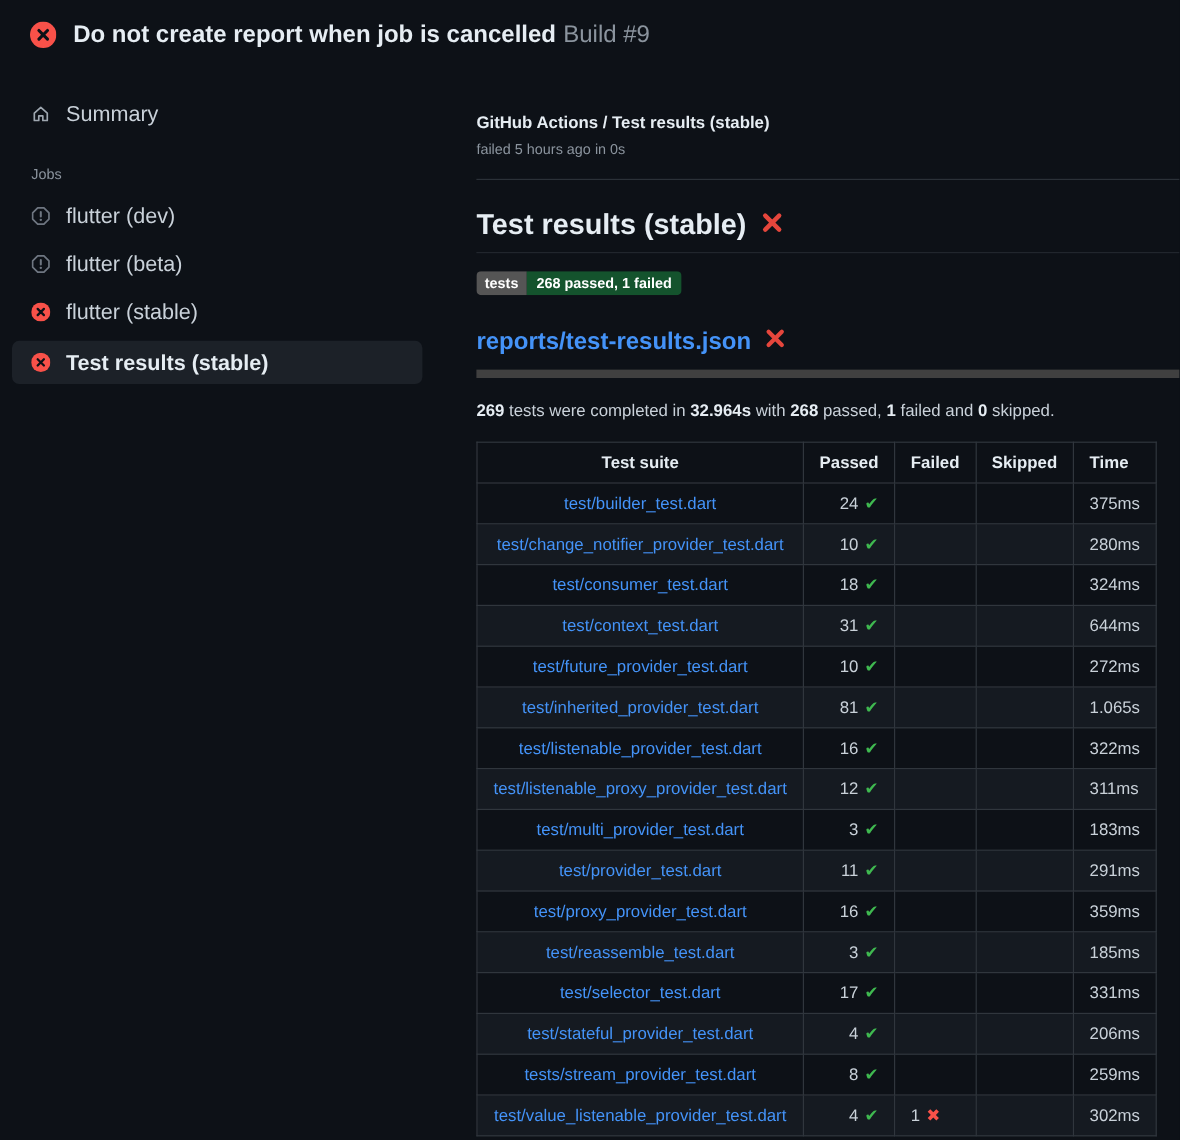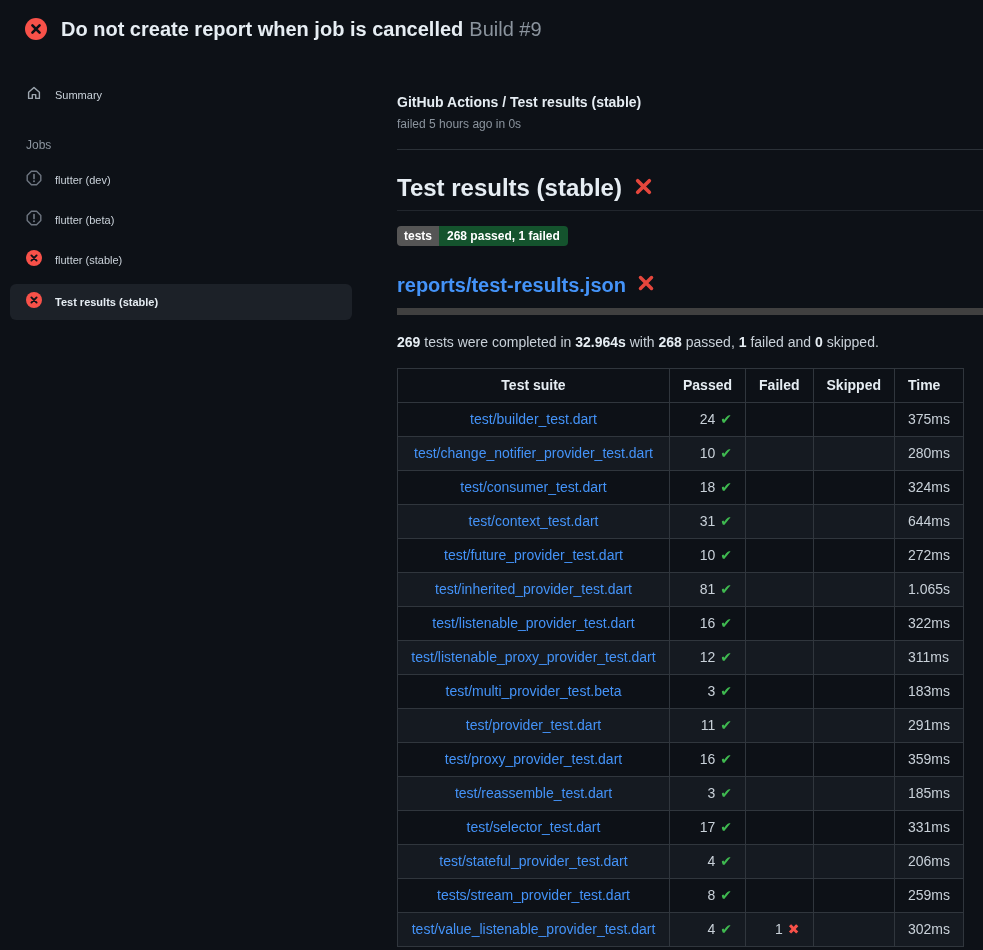--- a/index.html
+++ b/index.html
@@ -12,23 +12,23 @@
   }
   
   .run-header { display:flex; align-items:center; gap:14px; padding:16px 24px 13px 25px; }
   .run-title { font-size:20px; font-weight:700; color:#e6edf3; line-height:26px; }
   .run-build { color:#8b949e; font-weight:400; margin-left:6px; }
   .status-circle { flex:0 0 auto; display:inline-flex; }
   
   .layout { display:flex; align-items:flex-start; }
   .sidebar { width:372px; flex:0 0 372px; padding:24px 20px 0 10px; }
   .side-item {
-    display:flex; align-items:flex-start; gap:13px;
+    display:flex; align-items:center; gap:13px;
     padding:6px 16px; border-radius:6px;
-    font-size:11px; color:#c9d1d9; cursor:pointer; line-height:20px;
+    font-size:18px; color:#c9d1d9; cursor:pointer; line-height:20px;
   }
   .jobs-label { font-size:12px; color:#8b949e; padding:0 16px; margin:27px 0 12px; }
   .job-item { margin-top:8px; }
   .job-item.selected {
     background:#1c2128; color:#e6edf3; font-weight:700;
     padding-top:8px; padding-bottom:8px;
   }
   .side-item .icon { display:inline-flex; flex:0 0 auto; }
   
   .main { flex:1 1 auto; min-width:0; padding:38px 0 0 25px; }
@@ -57,21 +57,21 @@
   
   table.results { border-collapse:collapse; margin-top:16px; }
   .results th, .results td {
     border:1px solid #30363d; padding:7px 13px;
     font-size:14px; line-height:19px; white-space:nowrap;
   }
   .results th { font-weight:700; color:#e6edf3; }
   .results tbody tr:nth-child(even) td { background:#151a21; }
   .results .col-suite { width:272px; text-align:center; }
   .results .col-passed { width:72px; text-align:right; }
-  .results .col-failed { width:66px; text-align:right; }
+  .results .col-failed { width:66px; }
   .results .col-skipped { width:80px; text-align:right; }
   .results .col-time { width:68px; text-align:left; }
   .results td a { color:#4493f8; text-decoration:none; cursor:pointer; }
   .results td.num { color:#c9d1d9; }
   .glyph-check { color:#3fb950; margin-left:5px; font-size:14px; }
   .glyph-cross { color:#f85149; margin-left:5px; font-size:14px; }
 </style>
 </head>
 <body>
 
@@ -231,21 +231,21 @@
             <td class="col-time num">322ms</td>
           </tr>
           <tr>
             <td class="col-suite"><a>test/listenable_proxy_provider_test.dart</a></td>
             <td class="col-passed num"><span>12</span><span class="glyph-check">✔</span></td>
             <td class="col-failed num"></td>
             <td class="col-skipped num"></td>
             <td class="col-time num">311ms</td>
           </tr>
           <tr>
-            <td class="col-suite"><a>test/multi_provider_test.beta</a></td>
+            <td class="col-suite"><a>test/multi_provider_test.dart</a></td>
             <td class="col-passed num"><span>3</span><span class="glyph-check">✔</span></td>
             <td class="col-failed num"></td>
             <td class="col-skipped num"></td>
             <td class="col-time num">183ms</td>
           </tr>
           <tr>
             <td class="col-suite"><a>test/provider_test.dart</a></td>
             <td class="col-passed num"><span>11</span><span class="glyph-check">✔</span></td>
             <td class="col-failed num"></td>
             <td class="col-skipped num"></td>

